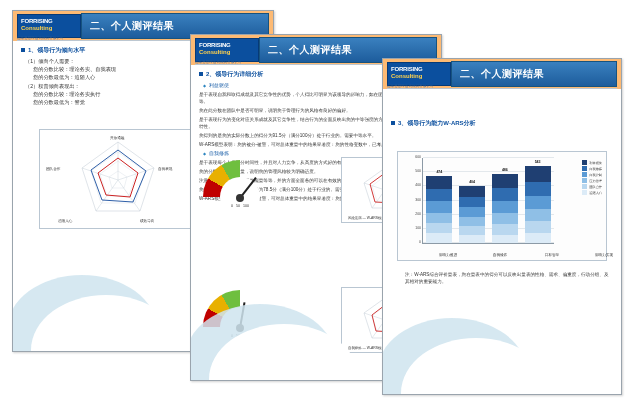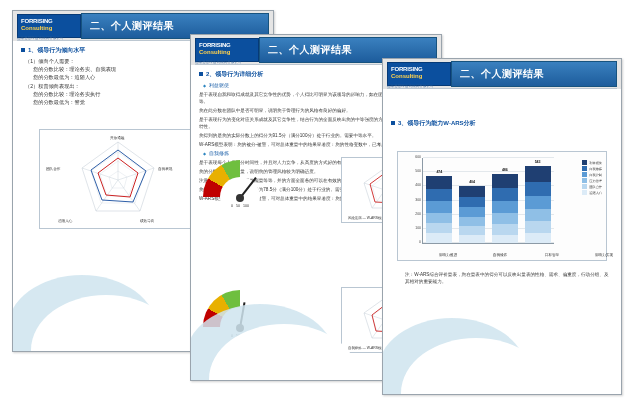--- a/index.html
+++ b/index.html
@@ -4,21 +4,21 @@
 <style>
   html,body{margin:0;padding:0;}
   body{width:627px;height:400px;background:#ffffff;font-family:"Liberation Sans",sans-serif;overflow:hidden;position:relative;}
 
   .slide{position:absolute;background:#ffffff;border:1px solid #9aa4ad;box-shadow:1px 1px 2px rgba(0,0,0,.18);overflow:hidden;}
   .slide1{left:12px;top:10px;width:260px;height:340px;}
   .slide2{left:190px;top:34px;width:250px;height:345px;}
   .slide3{left:382px;top:58px;width:238px;height:335px;}
 
   
-  .hdr{position:relative;height:30px;background:#e5e5e5;}
+  .hdr{position:relative;height:30px;background:#fdba74;}
   .logo{position:absolute;left:4px;top:3px;width:62px;height:22px;background:#0b4f9e;border:1px solid #063a77;}
   .logo .l1{color:#fff;font-size:6px;font-weight:bold;line-height:8px;padding:2px 0 0 3px;letter-spacing:-.2px;}
   .logo .l2{color:#ffd24d;font-size:6px;font-weight:bold;line-height:7px;padding-left:3px;}
   .logo-sub{position:absolute;left:4px;top:25px;font-size:3.4px;color:#2a5c96;letter-spacing:.2px;}
   .titlebar{position:absolute;left:68px;right:4px;top:2px;height:24px;background:linear-gradient(to bottom,#2f74b5,#1d5somebody);background:linear-gradient(to bottom,#3a80bf 0%,#1d5c9c 100%);border:1px solid #17537f;}
   .titlebar span{display:block;color:#ffffff;font-size:10px;font-weight:bold;padding:5px 0 0 8px;letter-spacing:.5px;}
   .hdr-rule{position:absolute;left:4px;right:4px;bottom:0;height:1px;background:#bcc7d1;}
 
   
   .sec{font-size:6px;color:#0b4f9e;font-weight:bold;margin:5px 0 3px 8px;}

